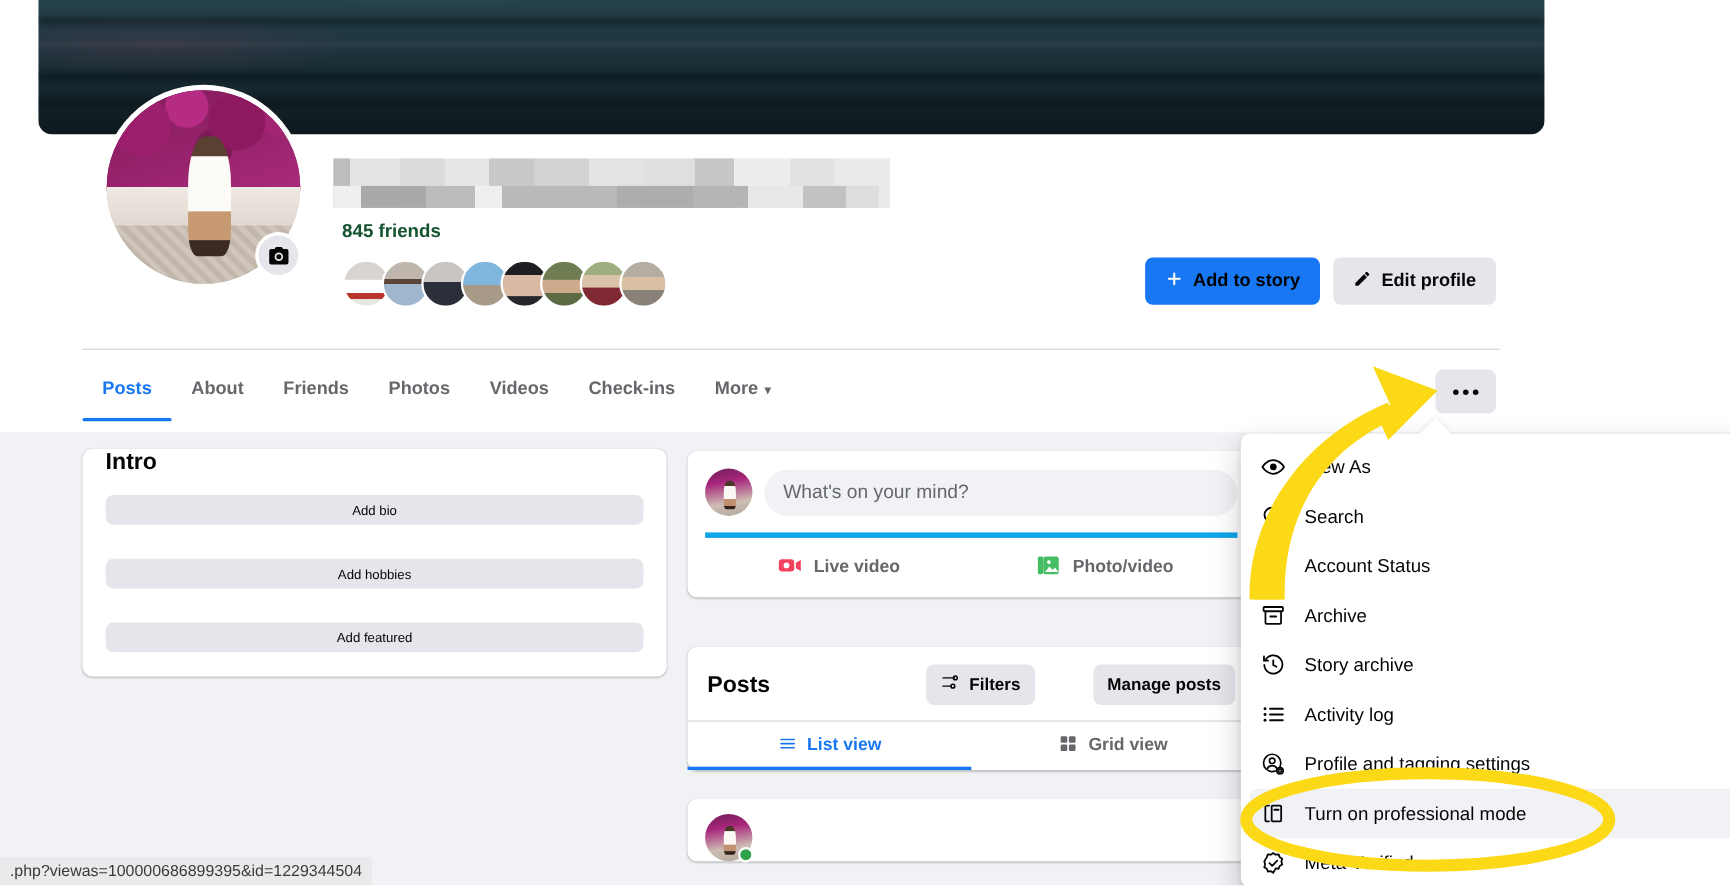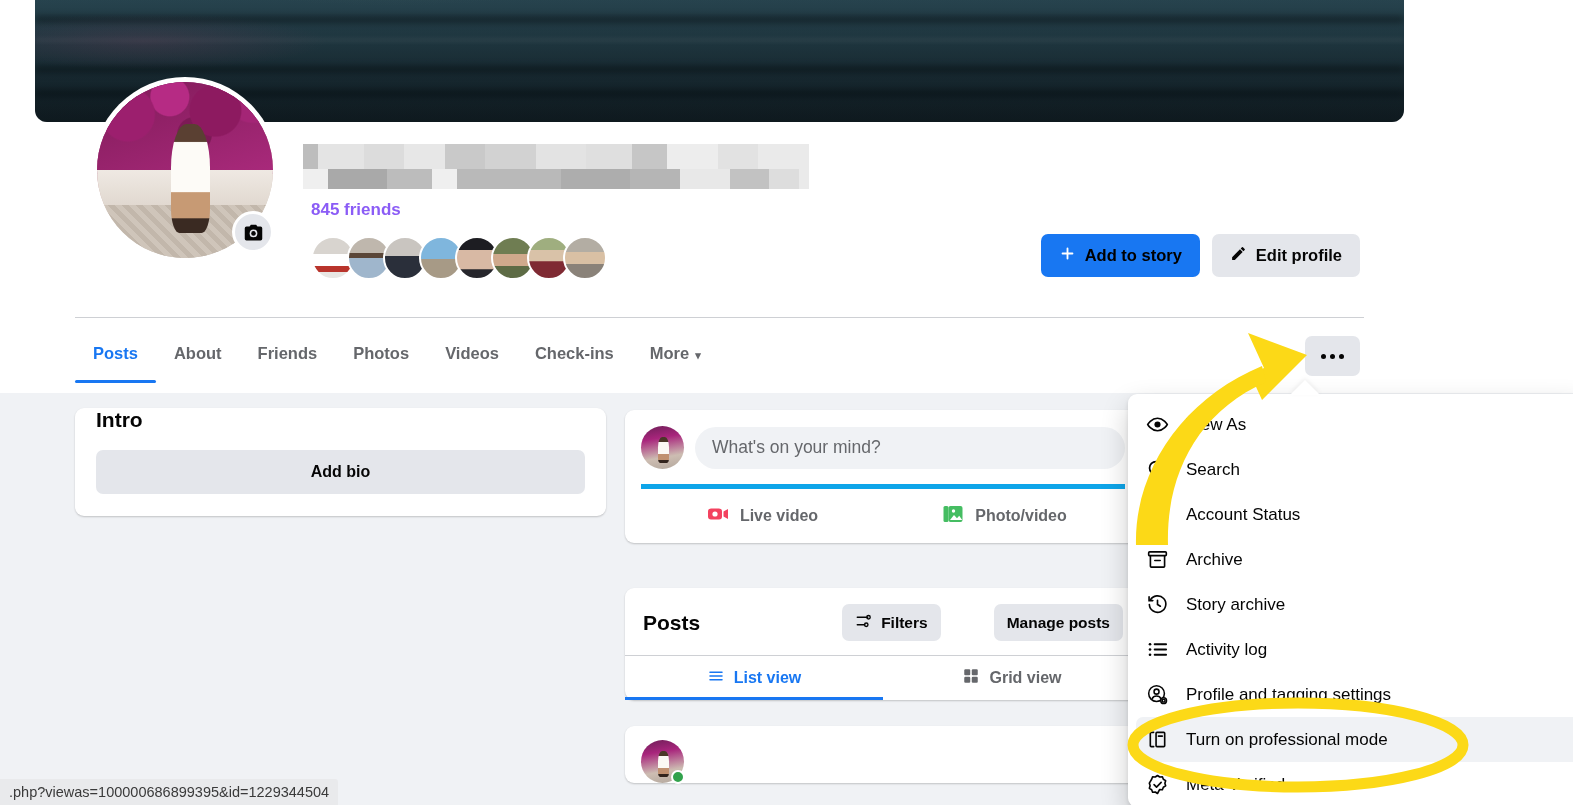--- a/index.html
+++ b/index.html
@@ -88,21 +88,21 @@
   }
   .name-blur::after{
     content:""; position:absolute; left:0; top:55%; width:98%; height:45%;
     background:
       linear-gradient(90deg,#efefef 0 5%, #a9a9a9 5% 17%, #bcbcbc 17% 26%, #efefef 26% 31%,
         #b9b9b9 31% 52%, #adadad 52% 66%, #b5b5b5 66% 76%, #e8e8e8 76% 86%,
         #c2c2c2 86% 94%, #dddddd 94% 100%);
   }
   .friends-count {
     position:absolute; left:311px; top:200px;
-    font-size:17px; color:#8b5cf6; font-weight:bold;
+    font-size:17px; color:#14532d; font-weight:bold;
   }
   .friend-avatars { position:absolute; left:311px; top:236px; display:flex; }
   .fa {
     width:44px; height:44px; border-radius:50%; border:2px solid #fff; margin-left:-8px;
     background:#9aa0a6; overflow:hidden; position:relative;
   }
   .fa:first-child{ margin-left:0; }
 
   
   .actions { position:absolute; right:213px; top:234px; display:flex; gap:12px; }
@@ -134,23 +134,23 @@
   .more-btn span{ width:5px;height:5px;border-radius:50%;background:#050505; display:block; }
 
   
   .body-bg { position:absolute; left:0; top:393px; width:1573px; height:412px; background:#f0f2f5; }
 
   
   .card { background:#fff; border-radius:9px; box-shadow:0 1px 2px rgba(0,0,0,0.2); }
   .intro { position:absolute; left:75px; top:408px; width:531px; padding:0 21px 22px; }
   .intro h2 { font-size:21px; font-weight:bold; margin-bottom:18px; }
   .intro-btn {
-    height:44px; background:#e4e6eb; border-radius:7px;
+    height:27px; background:#e4e6eb; border-radius:7px;
     display:flex; align-items:center; justify-content:center;
-    font-size:16px; font-weight:bold; margin-bottom:31px; color:#050505;
+    font-size:12px; font-weight:normal; margin-bottom:31px; color:#050505;
   }
   .intro-btn:last-child { margin-bottom:0; }
 
   
   .composer { position:absolute; left:625px; top:410px; width:516px; padding:16px 16px 0; }
   .composer-top { display:flex; align-items:center; gap:11px; padding-bottom:15px; }
   .mini-pfp {
     width:43px;height:43px;border-radius:50%;flex:none;overflow:hidden;position:relative;
     background:linear-gradient(170deg,#6d1f57,#a8257c 30%,#cdbdb2 70%,#b2a79c);
   }
@@ -319,20 +319,22 @@
       <span></span>
       <span></span>
     </div>
   </div>
 
   <div class="body-bg"></div>
 
   <div class="card intro">
     <h2>Intro</h2>
     <div class="intro-btn">Add bio</div>
+    <div class="intro-btn">Add hobbies</div>
+    <div class="intro-btn">Add featured</div>
   </div>
 
   <div class="card composer">
     <div class="composer-top">
       <div class="mini-pfp">
           <div class="p"></div>
         </div>
       <div class="composer-input">What's on your mind?</div>
     </div>
     <div class="composer-actions">

